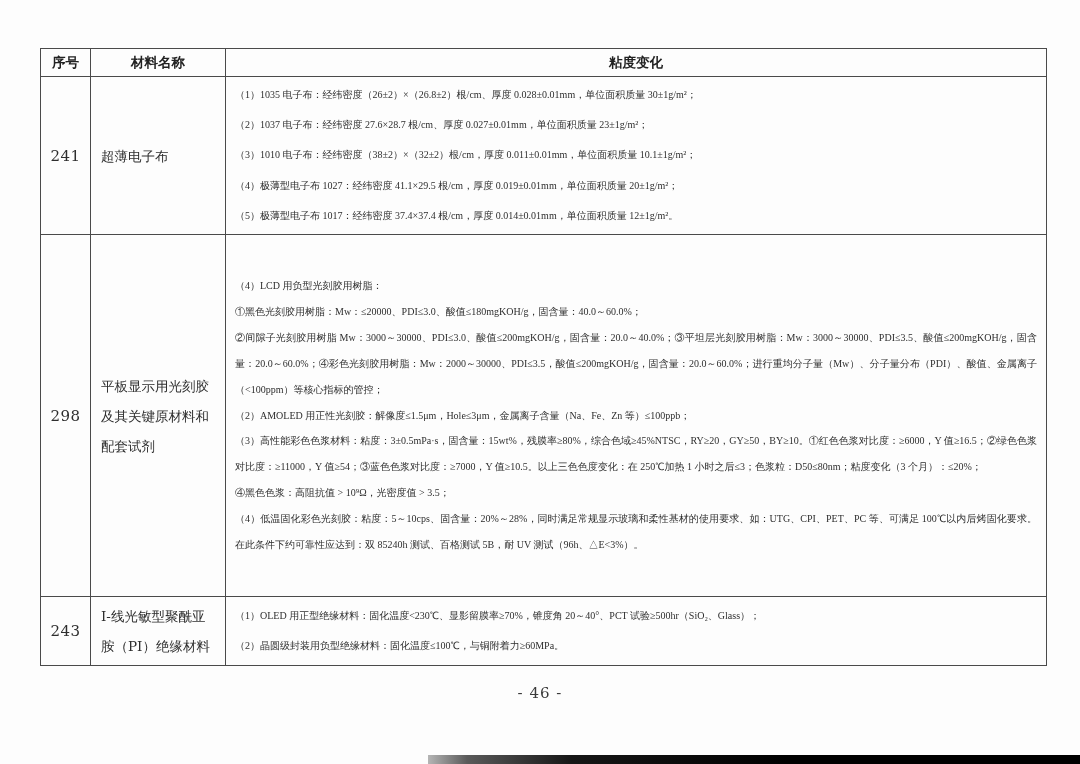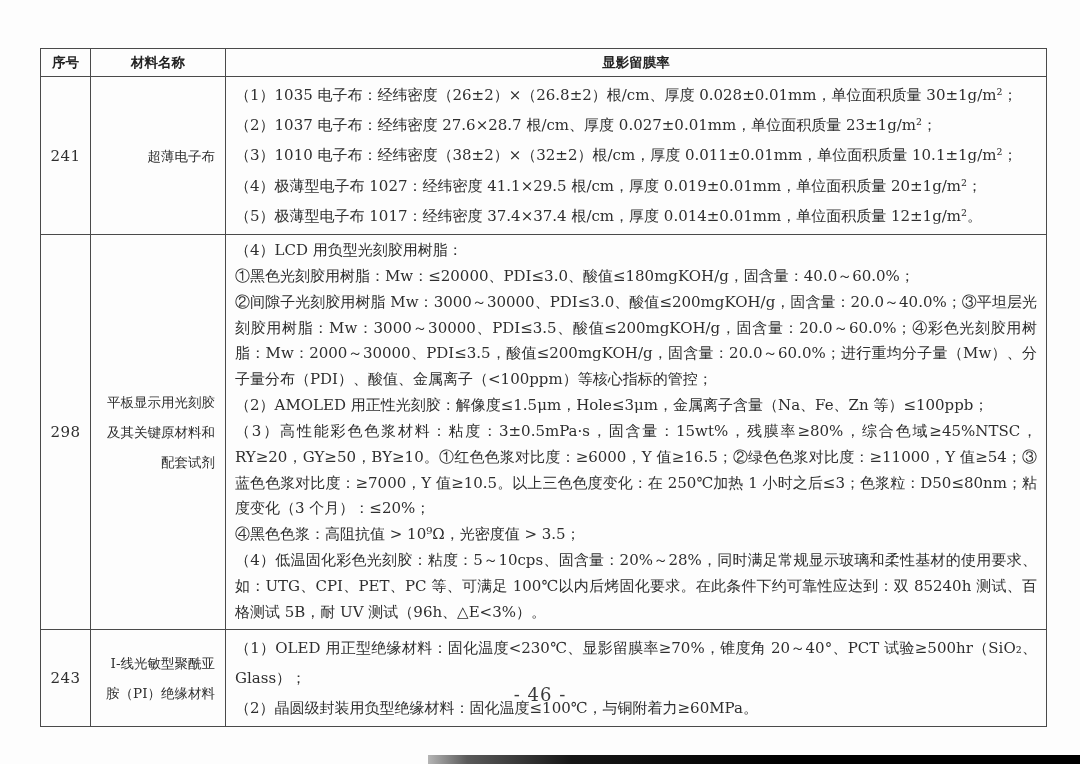--- a/index.html
+++ b/index.html
@@ -34,46 +34,47 @@
   }
   col.c-no   { width: 50px; }
   col.c-name { width: 135px; }
   td.cell-no {
     text-align: center;
     vertical-align: middle;
     font-size: 15px;
     letter-spacing: 0.5px;
   }
   td.cell-name {
-    text-align: right;
+    text-align: left;
     vertical-align: middle;
     font-size: 13.5px;
     padding: 4px 10px;
     line-height: 30px;
   }
   td.cell-req {
     vertical-align: middle;
-    font-size: 15px;
+    font-size: 10px;
     padding: 3px 9px;
     text-align: justify;
     text-justify: inter-ideograph;
+    font-family: Liberation Serif, serif;
   }
   td.cell-req p { margin: 0; }
   tr.row-241 { height: 152px; }
   tr.row-241 td.cell-req { line-height: 30.2px; }
   tr.row-242 { height: 362px; }
   tr.row-242 td.cell-req { line-height: 25.85px; }
   tr.row-243 { height: 62px; }
   tr.row-243 td.cell-req { line-height: 30.2px; }
   .footer {
     position: absolute;
     left: 0; right: 0;
     top: 684px;
     text-align: center;
-    font-size: 18px;
+    font-size: 15px;
     color: #3a3a3a;
     letter-spacing: 1px;
   }
   .bottom-bar {
     position: absolute;
     left: 428px;
     right: 0;
     bottom: 0;
     height: 9px;
     background: linear-gradient(to right, #b5b5b5 0%, #5a5a5a 6%, #161616 22%, #000 55%, #000 100%);
@@ -87,21 +88,21 @@
   <table class="doc-table">
     <colgroup>
       <col class="c-no">
       <col class="c-name">
       <col class="c-req">
     </colgroup>
     <thead>
       <tr>
         <th>序号</th>
         <th>材料名称</th>
-        <th>显影留膜率</th>
+        <th>粘度变化</th>
       </tr>
     </thead>
     <tbody>
       <tr class="row-241">
         <td class="cell-no">241</td>
         <td class="cell-name">超薄电子布</td>
         <td class="cell-req">
             <p>（1）1035 电子布：经纬密度（26±2）×（26.8±2）根/cm、厚度 0.028±0.01mm，单位面积质量 30±1g/m²；</p>
             <p>（2）1037 电子布：经纬密度 27.6×28.7 根/cm、厚度 0.027±0.01mm，单位面积质量 23±1g/m²；</p>
             <p>（3）1010 电子布：经纬密度（38±2）×（32±2）根/cm，厚度 0.011±0.01mm，单位面积质量 10.1±1g/m²；</p>

